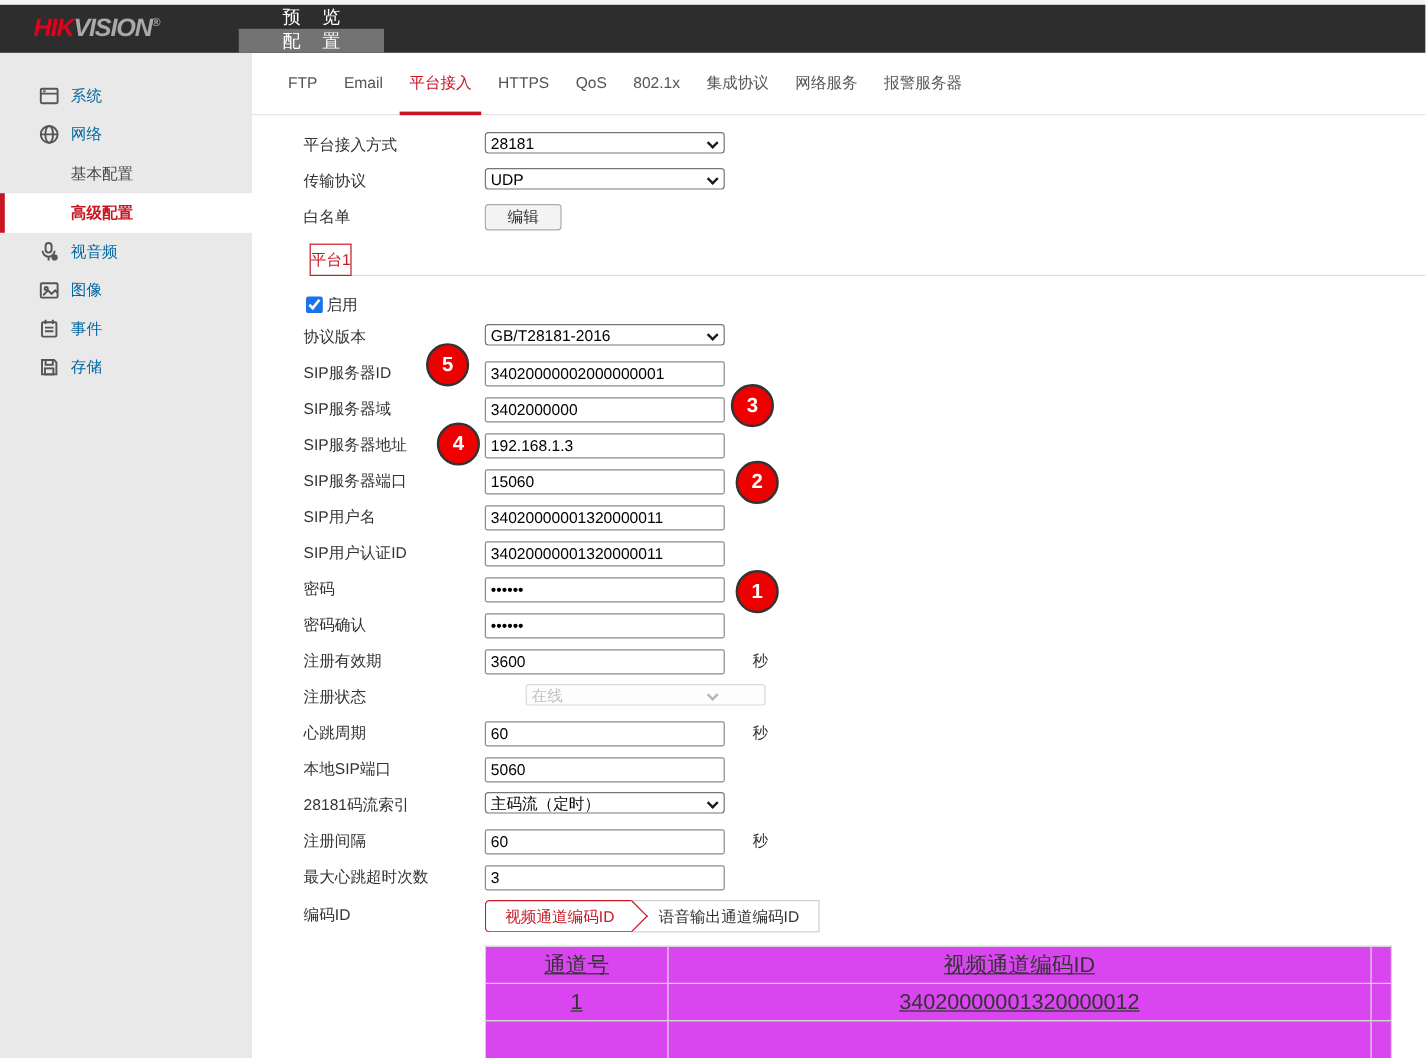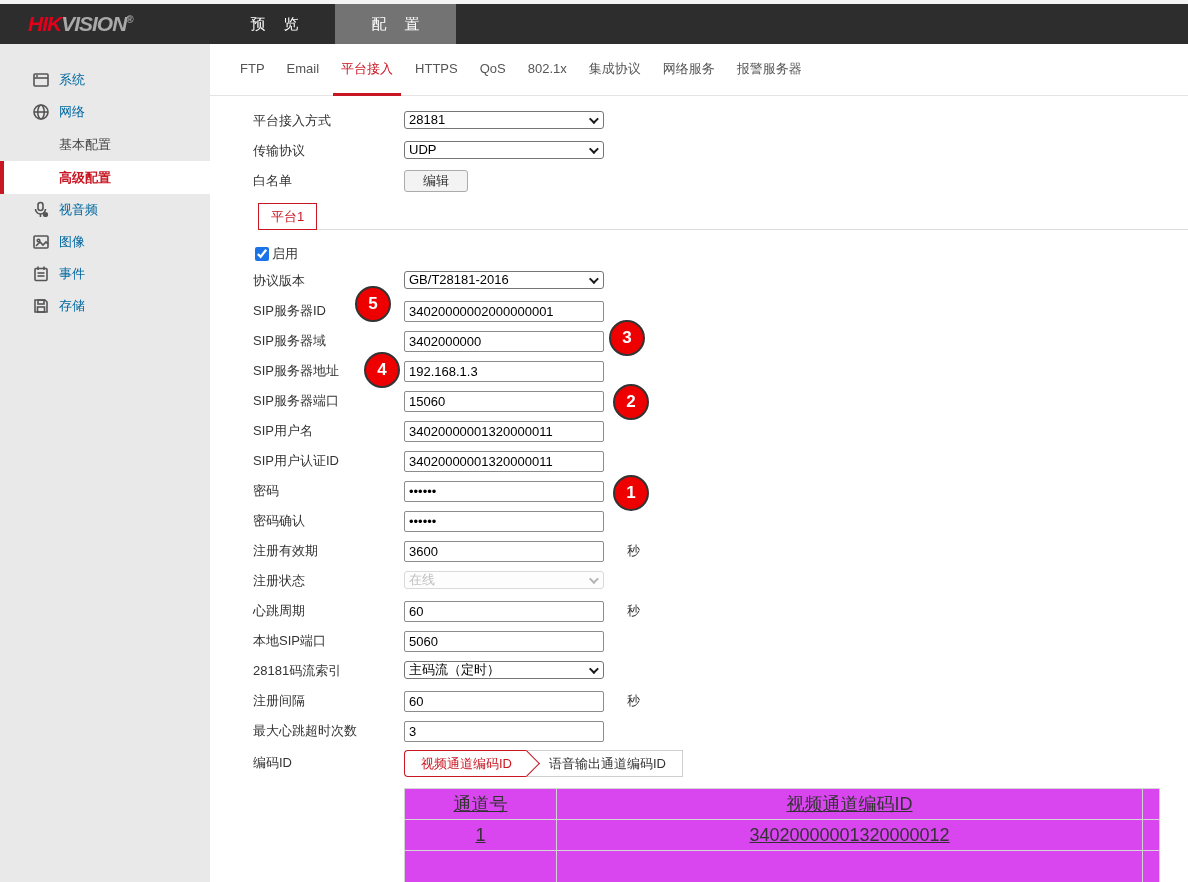--- a/index.html
+++ b/index.html
@@ -5,21 +5,21 @@
   * { margin:0; padding:0; box-sizing:border-box; }
   html,body { width:1188px; height:882px; overflow:hidden; background:#fff;
               font-family:"Liberation Sans","DejaVu Sans",sans-serif; }
   .top-strip { height:4px; background:#f4f4f4; }
   
   .topbar { position:relative; height:40px; background:#2d2d2d; display:flex; align-items:center; }
   .logo { margin-left:28px; font-style:italic; font-weight:bold; font-size:21px; letter-spacing:-1px; white-space:nowrap; }
   .logo .hik { color:#e2001a; }
   .logo .vision { color:#a9a9a9; }
   .logo .reg { color:#a9a9a9; font-size:10px; font-style:normal; vertical-align:super; letter-spacing:0; }
-  .topnav { position:absolute; left:214px; top:0; height:100%; display:flex; }
+  .topnav { position:absolute; left:199px; top:0; height:100%; display:flex;flex-direction:column; }
   .topnav-tab { width:121px; height:100%; display:flex; align-items:center; justify-content:center;
                 color:#fff; font-size:15px; letter-spacing:7px; cursor:pointer; text-indent:7px; }
   .topnav-tab.active { background:#737373; }
   
   .shell { display:flex; height:838px; }
   .sidebar { width:210px; background:#e9e9e9; padding-top:20px; flex:none; }
   .side-item { height:32px; display:flex; align-items:center; padding-left:28px; font-size:13px;
                color:#0369a1; cursor:pointer; border-left:4px solid transparent; }
   .side-item .sicon { width:18px; height:18px; margin-right:9px; display:inline-flex; }
   .side-item .sicon svg { width:18px; height:18px; stroke:#555; fill:none; stroke-width:1.6; }
@@ -36,28 +36,28 @@
   .frow { display:flex; align-items:center; height:30px; }
   .flabel { width:151px; flex:none; font-size:13px; color:#333; }
   input.txt { width:200px; height:21px; border:1px solid #8c8c8c; border-radius:2px; font-size:13px;
               padding:0 4px; color:#000; font-family:inherit; background:#fff; }
   .selwrap { position:relative; width:200px; height:22px; }
   .selwrap select { width:200px; height:18px; border:1px solid #767676; border-radius:3px; font-size:13px;
                     padding:0 20px 0 4px; color:#000; background:#fff; appearance:none; -webkit-appearance:none;
                     font-family:inherit; }
   .selwrap .chev { position:absolute; right:8px; top:7px; width:7px; height:7px; pointer-events:none;
                    border-right:2px solid #1a1a1a; border-bottom:2px solid #1a1a1a; transform:rotate(45deg) translateY(-2px); }
-  .selwrap.disabled select { color:#a6a6a6; border-color:#c9c9c9; background:#fdfdfd; }
+  .selwrap.disabled select { color:#a6a6a6; border-color:#c9c9c9; background:#fdfdfd;margin-left:34px; }
   .selwrap.disabled .chev { border-color:#b5b5b5; }
   .unit { margin-left:23px; font-size:13px; color:#333; }
   .btn { height:22px; padding:0 18px; font-size:13px; background:#f3f3f3; border:1px solid #ababab;
          border-radius:3px; color:#333; cursor:pointer; font-family:inherit; }
   .platform-bar { margin-top:6px; display:flex; align-items:flex-end; height:28px;
                   border-bottom:1px solid #dcdcdc; margin-left:5px; margin-right:0; }
-  .platform-tab { height:27px; line-height:25px; padding:0 12px; border:1px solid #c81623; color:#c81623;
+  .platform-tab { height:27px; line-height:25px; padding:0 0; border:1px solid #c81623; color:#c81623;
                   font-size:13px; background:#fff; margin-bottom:-1px; cursor:pointer; }
   .enable-row { margin-top:12px; height:24px; display:flex; align-items:center; }
   .enable-row input[type=checkbox] { width:14px; height:14px; margin-left:2px; accent-color:#1a73e8; cursor:pointer; }
   .enable-row label { margin-left:3px; font-size:13px; color:#333; }
   
   .enc-row { height:34px; display:flex; align-items:center; }
   .enc-tabs { display:flex; position:relative; }
   .enc-tab-active { position:relative; z-index:3; height:27px; line-height:25px; padding:0 14px 0 16px;
                     border:1px solid #c81623; border-right:none; border-radius:4px 0 0 4px; color:#c81623;
                     font-size:13px; background:#fff; cursor:pointer; }

